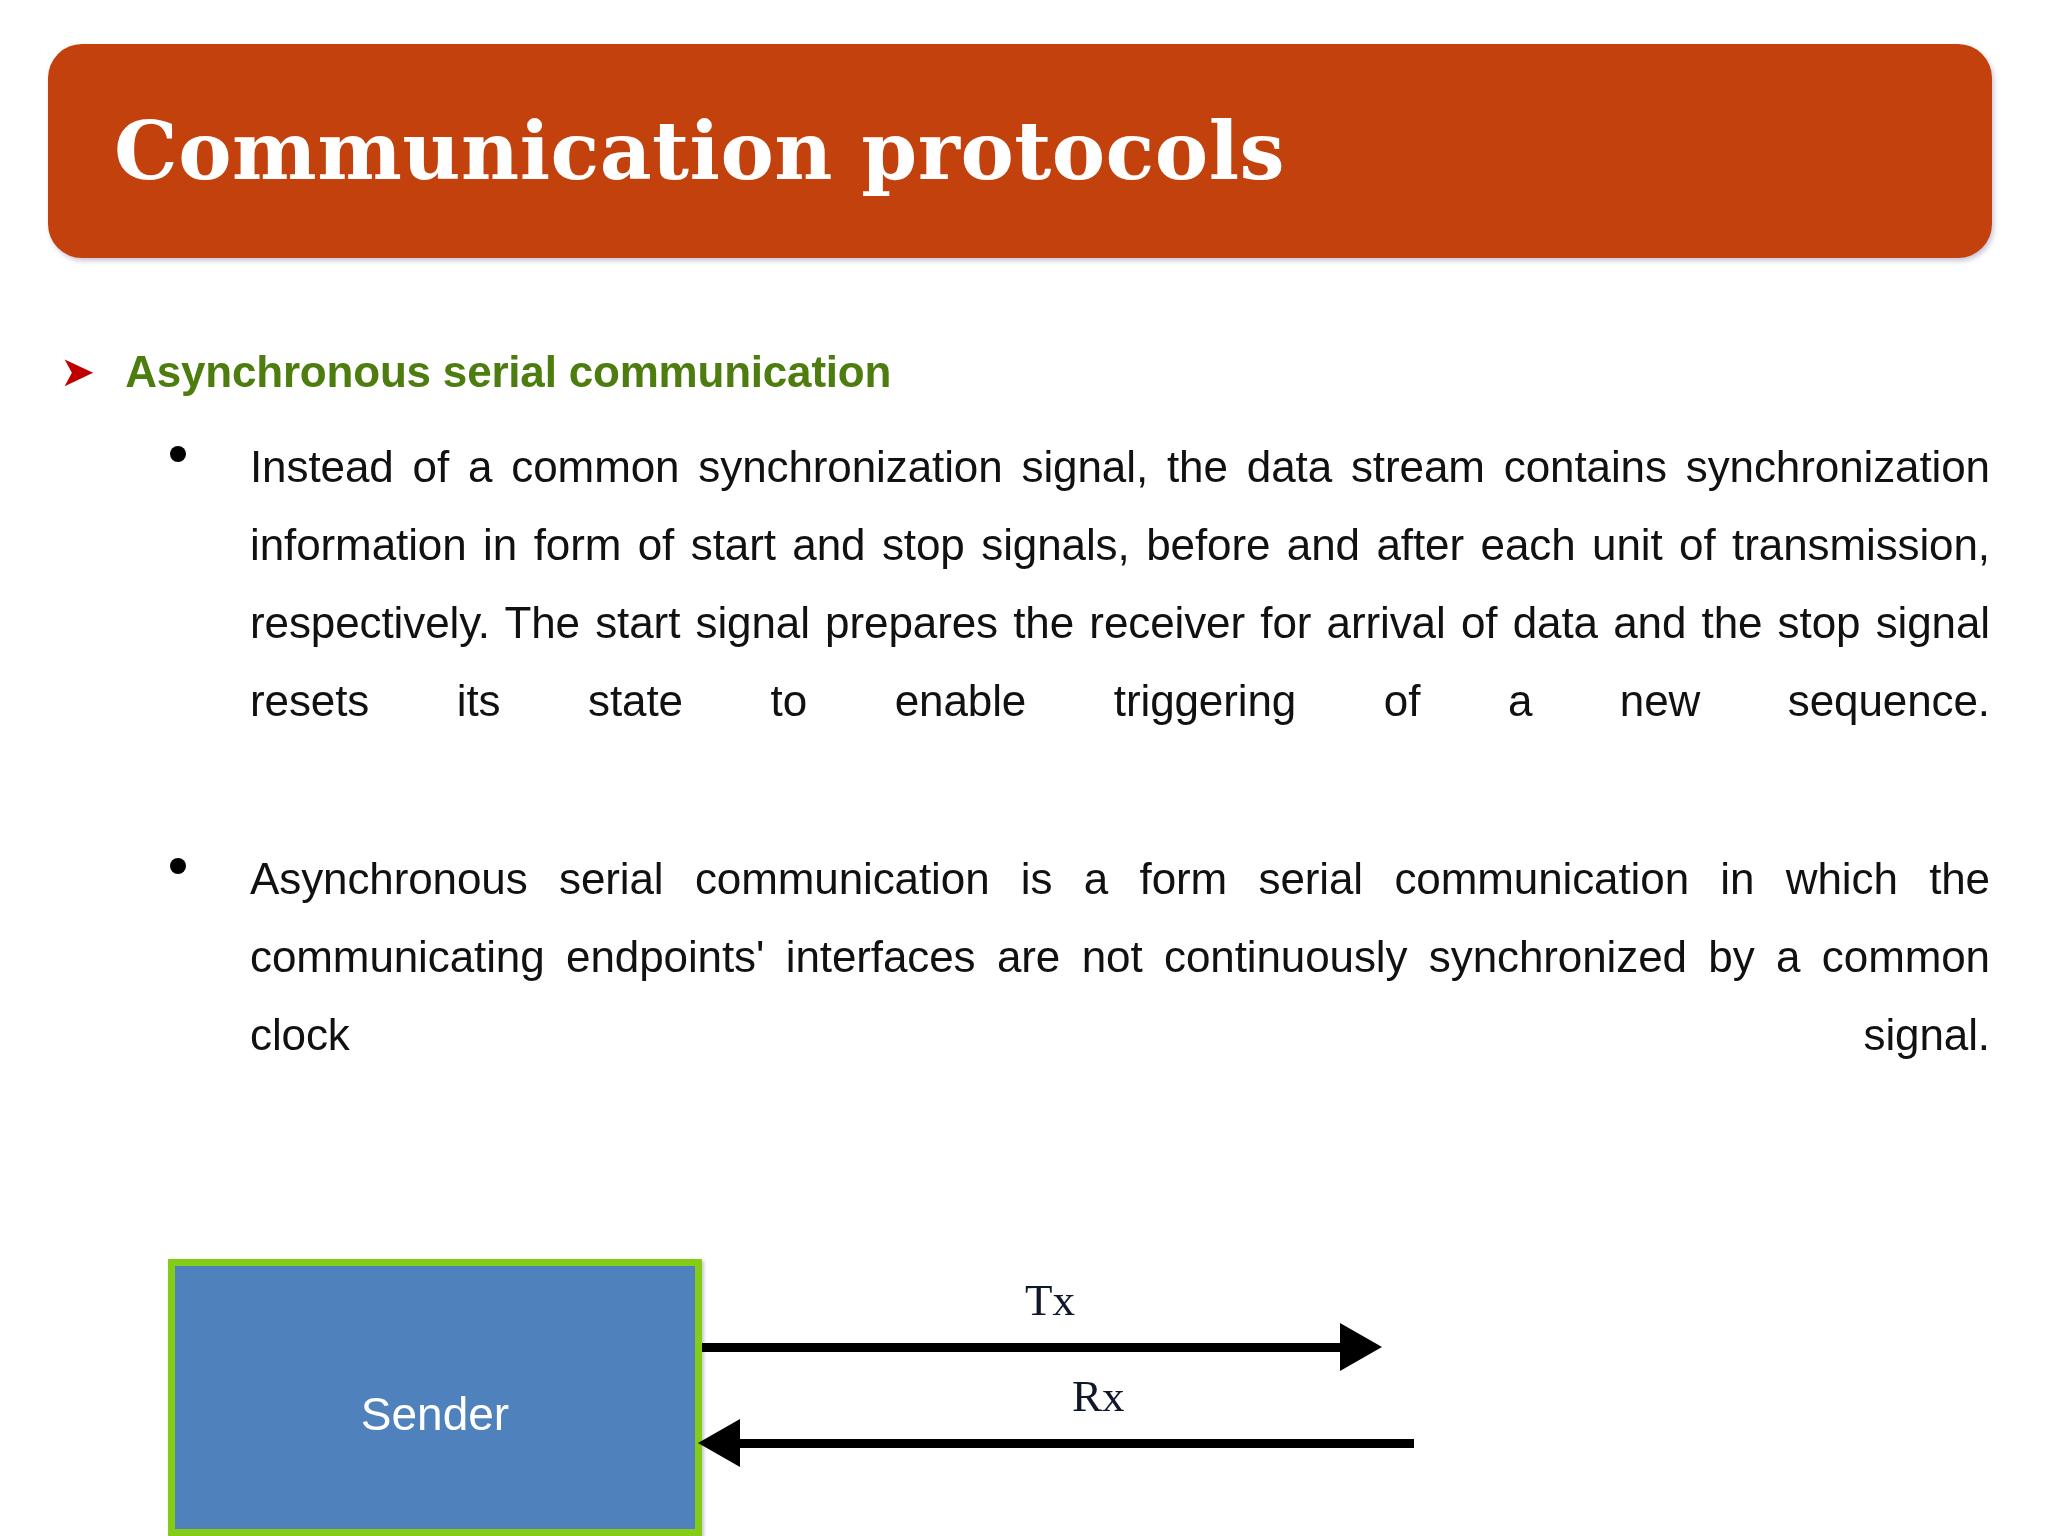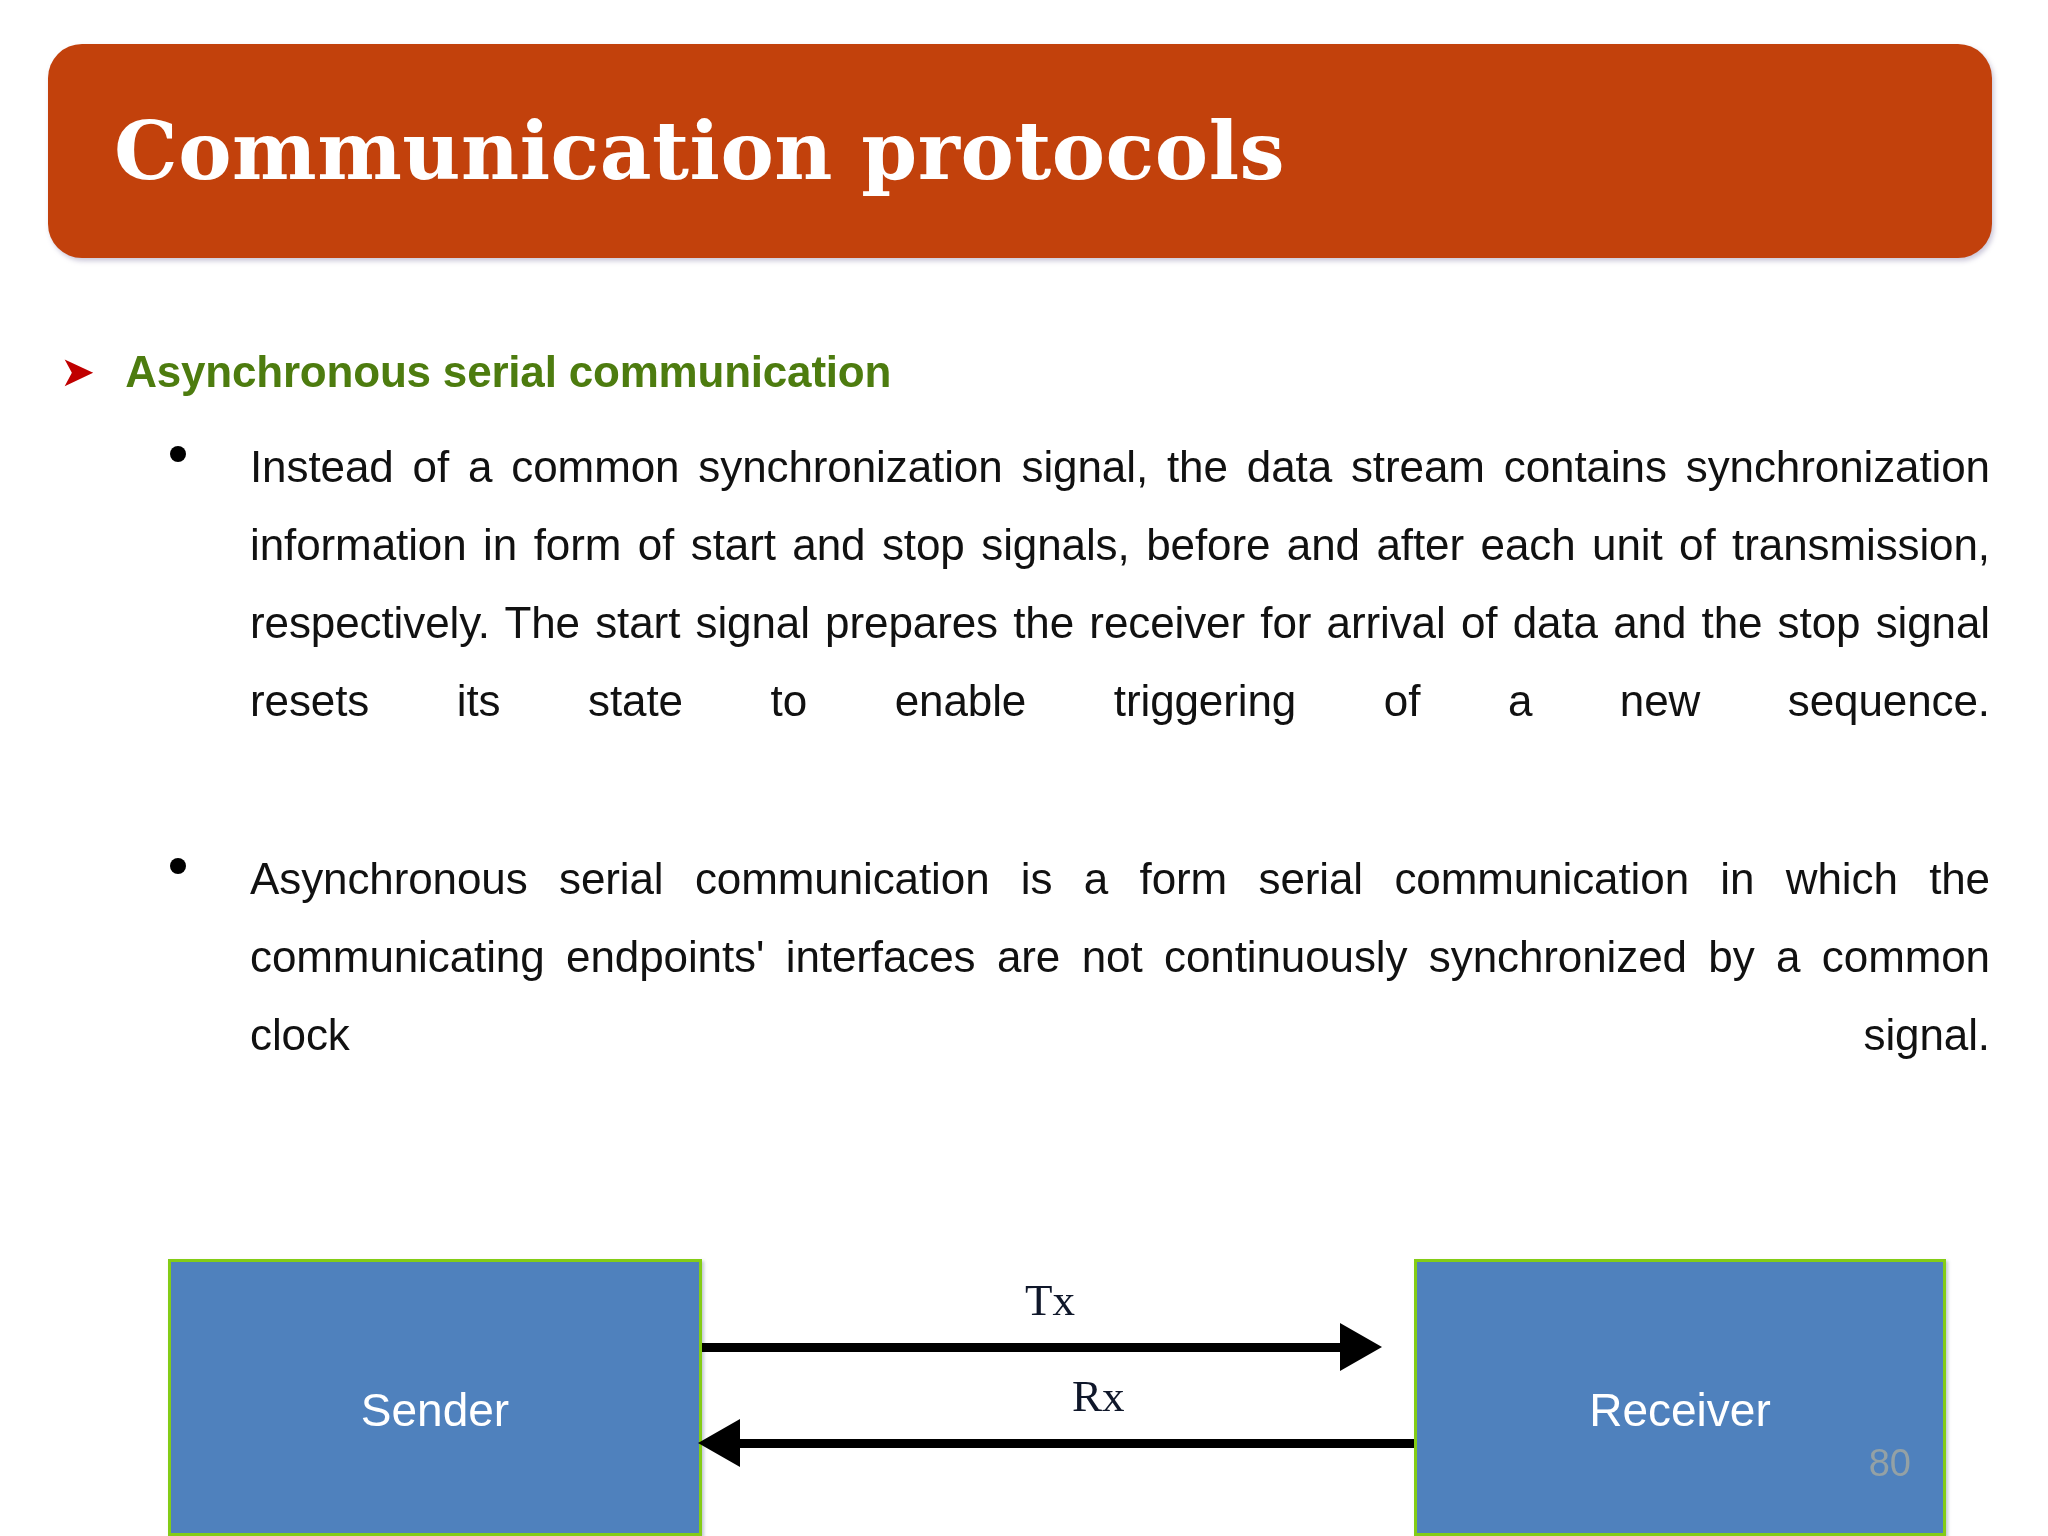--- a/index.html
+++ b/index.html
@@ -117,21 +117,21 @@
     left: 0;
     top: 1259px;
     width: 2048px;
     height: 277px;
   }
   .node-box {
     position: absolute;
     top: 0;
     height: 277px;
     background: #4F81BD;
-    border: 3px solid #84cc16;
+    border: 7px solid #84cc16;
     box-sizing: border-box;
     box-shadow: 2px 2px 3px rgba(80,100,130,0.35);
   }
   #node-sender { left: 168px; width: 534px; }
   #node-receiver { left: 1414px; width: 532px; }
   .node-label {
     position: absolute;
     left: 0;
     right: 0;
     top: 121px;
@@ -216,24 +216,20 @@
 
   </div>
 </div>
 
 <div id="diagram">
 
   <div id="node-sender" class="node-box">
     <div class="node-label">Sender</div>
   </div>
 
-  <div id="node-receiver" class="node-box">
-    <div class="node-label">Receiver</div>
-    <div id="slide-number">80</div>
-  </div>
 
   <div id="link-tx-line" class="link-line"></div>
   <div id="arrow-tx-head" class="arrow-head"></div>
   <div id="label-tx" class="link-label">Tx</div>
 
   <div id="link-rx-line" class="link-line"></div>
   <div id="arrow-rx-head" class="arrow-head"></div>
   <div id="label-rx" class="link-label">Rx</div>
 
 </div>

